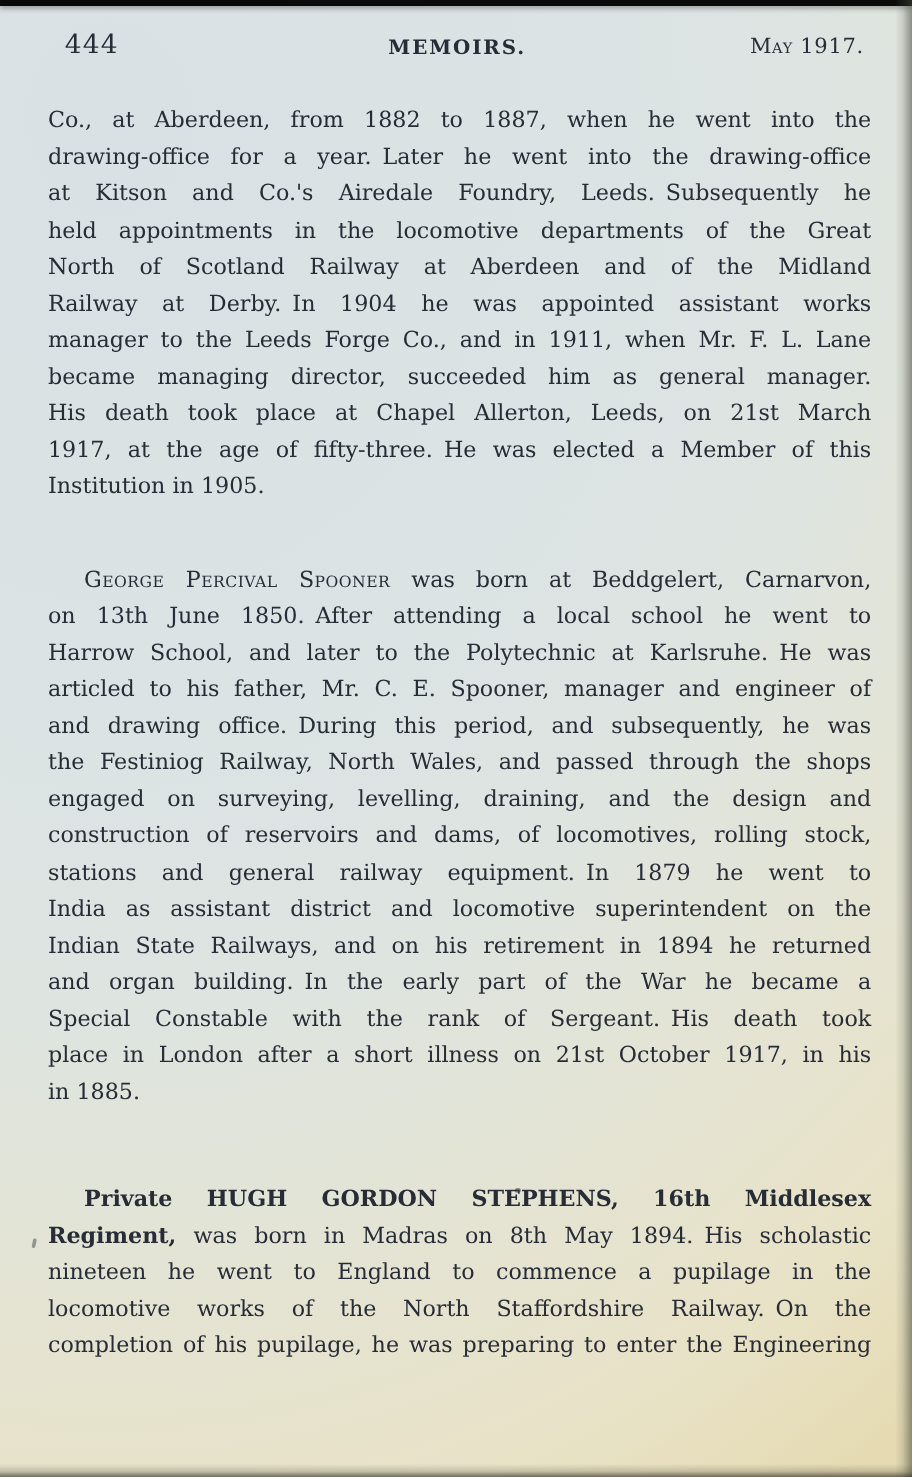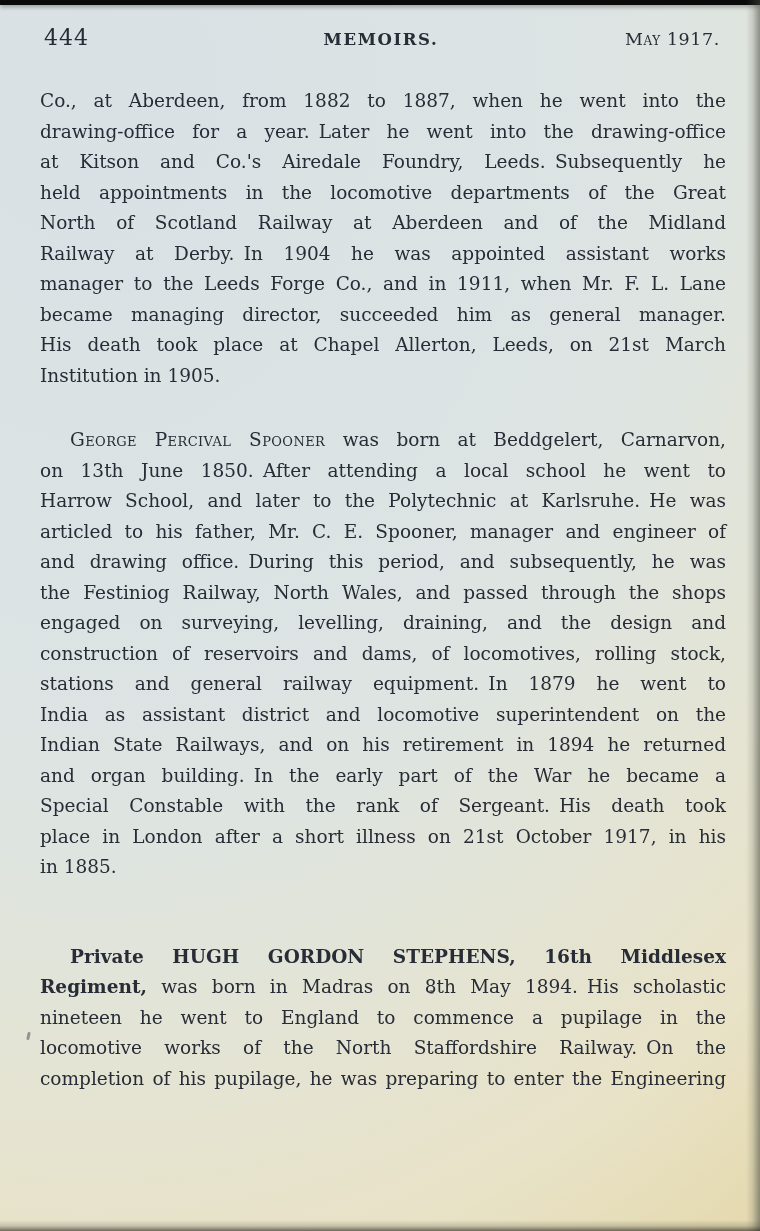--- a/index.html
+++ b/index.html
@@ -32,38 +32,38 @@
   .edge-bottom {
     position: absolute; left: 0; right: 0; bottom: 0; height: 11px;
     background: linear-gradient(to bottom,
       rgba(70,68,54,0) 0%, rgba(70,68,54,0.22) 55%, rgba(42,40,30,0.65) 100%);
   }
   
   .running-head {
     position: absolute; top: 25px; left: 42px; right: 40px; height: 28px;
   }
   .pageno {
-    position: absolute; left: 2px; top: 0;
+    position: absolute; left: 12px; top: 0;
     font-size: 22px; letter-spacing: 1px;
   }
   .head-title {
     position: absolute; left: 50%; top: 5px; transform: translateX(-50%);
     font-size: 16.5px; font-weight: bold; letter-spacing: 1.6px;
   }
   .head-date {
     position: absolute; right: 0; top: 4px;
     font-size: 17.5px; font-variant: small-caps; letter-spacing: 0.6px;
   }
   
   .text-block {
     position: absolute; left: 40px; top: 86px; width: 686px;
     font-size: 18.5px; line-height: 30.5px;
   }
   .para { margin: 0; }
-  .para-spooner  { margin-top: 34px; }
+  .para-spooner  { margin-top: 47px; }
   .para-stephens { margin-top: 59px; }
   .ln {
     height: 30.5px;
     text-align: justify;
     text-align-last: justify;
   }
   .ln.end { text-align-last: left; }
   .ln.indent { text-indent: 30px; }
   .sc { font-variant: small-caps; letter-spacing: 0.4px; }
   .bold { font-weight: bold; }
@@ -94,20 +94,21 @@
     <section class="para para-continuation">
       <div class="ln">Co., at Aberdeen, from 1882 to 1887, when he went into the</div>
       <div class="ln">drawing-office for a year. Later he went into the drawing-office</div>
       <div class="ln">at Kitson and Co.'s Airedale Foundry, Leeds. Subsequently he</div>
       <div class="ln">held appointments in the locomotive departments of the Great</div>
       <div class="ln">North of Scotland Railway at Aberdeen and of the Midland</div>
       <div class="ln">Railway at Derby. In 1904 he was appointed assistant works</div>
       <div class="ln">manager to the Leeds Forge Co., and in 1911, when Mr. F. L. Lane</div>
       <div class="ln">became managing director, succeeded him as general manager.</div>
       <div class="ln">His death took place at Chapel Allerton, Leeds, on 21st March</div>
+      <div class="ln">1917, at the age of fifty-three. He was elected a Member of this</div>
       <div class="ln end">Institution in 1905.</div>
     </section>
 
     <section class="para para-spooner">
       <div class="ln indent"><span class="sc">George Percival Spooner</span><span> was born at Beddgelert, Carnarvon,</span></div>
       <div class="ln">on 13th June 1850. After attending a local school he went to</div>
       <div class="ln">Harrow School, and later to the Polytechnic at Karlsruhe. He was</div>
       <div class="ln">articled to his father, Mr. C. E. Spooner, manager and engineer of</div>
       <div class="ln">and drawing office. During this period, and subsequently, he was</div>
       <div class="ln">the Festiniog Railway, North Wales, and passed through the shops</div>

